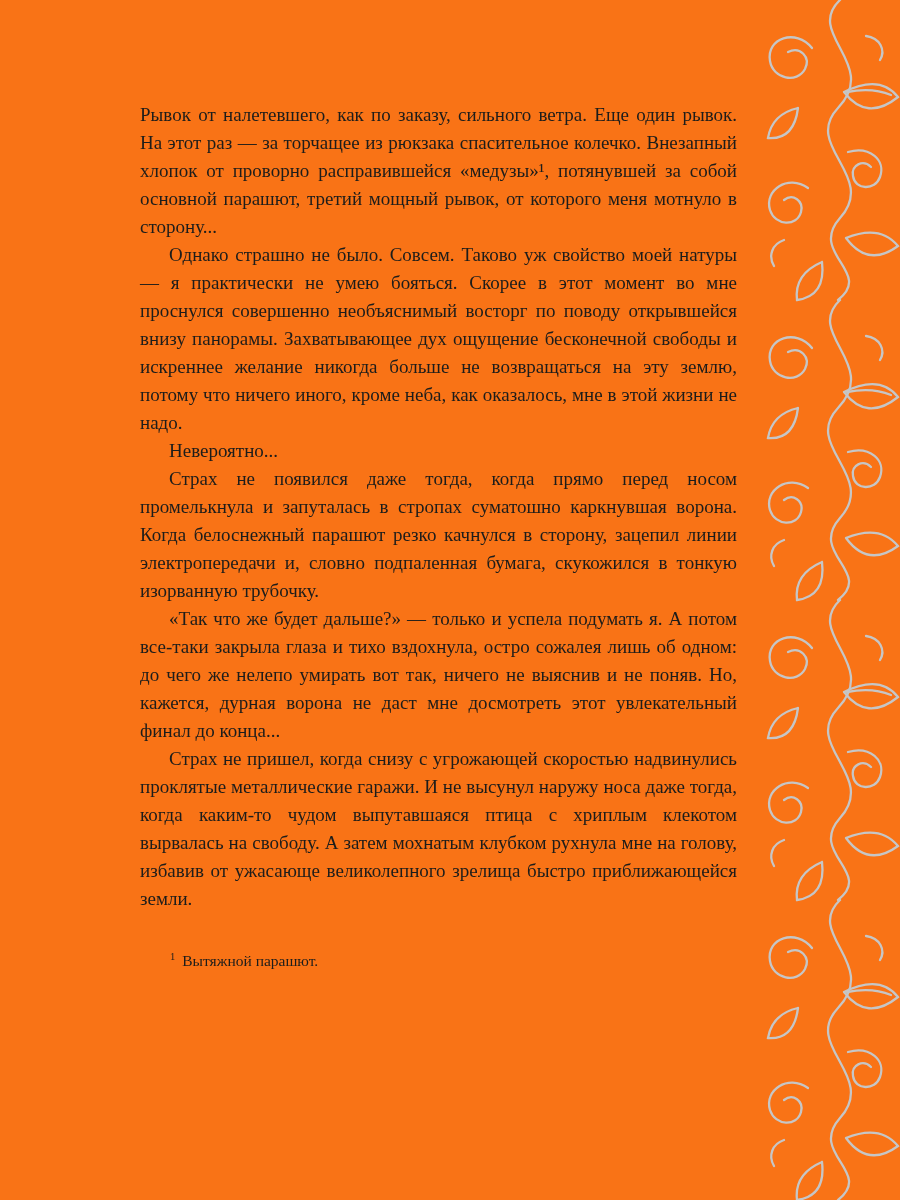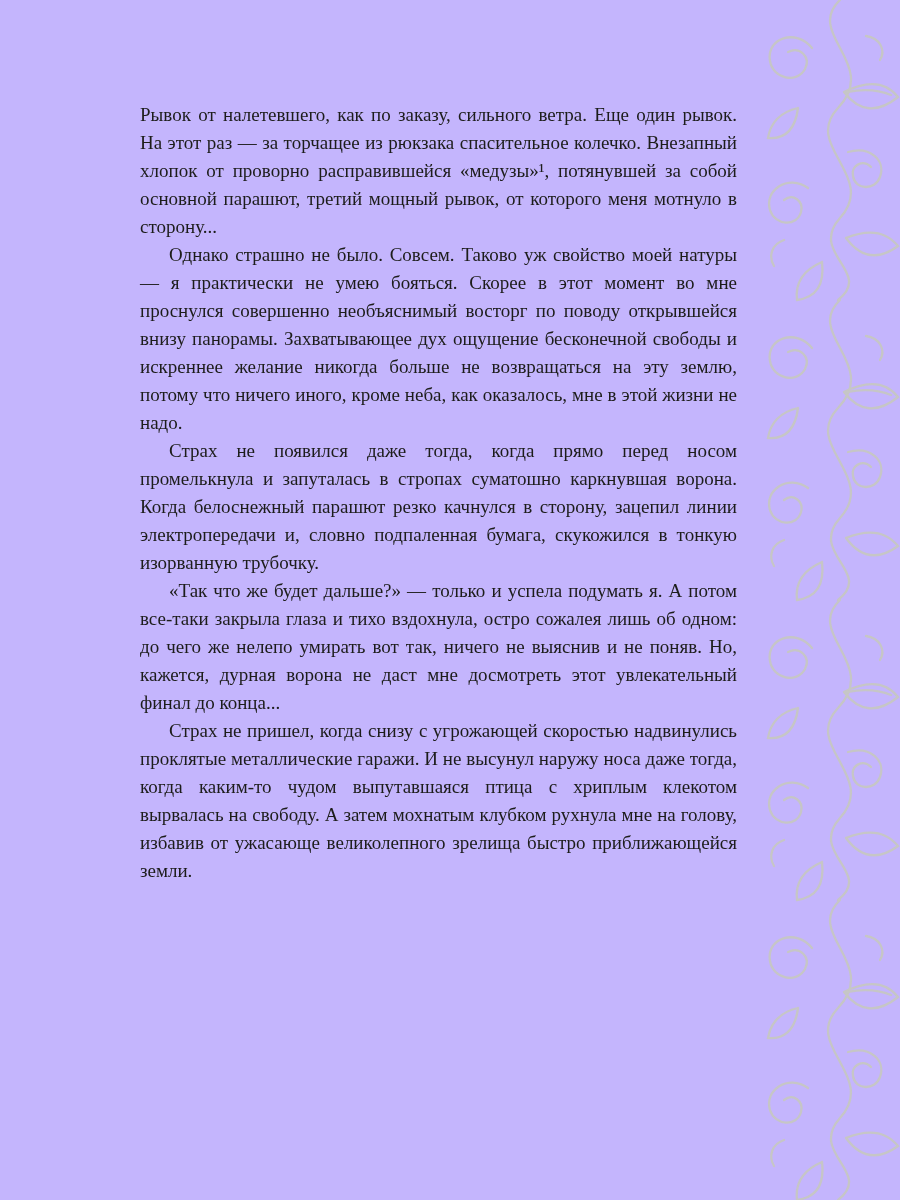--- a/index.html
+++ b/index.html
@@ -4,21 +4,21 @@
 <style>
   * { margin: 0; padding: 0; box-sizing: border-box; }
   html, body { width: 900px; height: 1200px; }
   body {
     background: #ffffff;
     font-family: "Liberation Serif", "DejaVu Serif", serif;
     color: #1d1d1b;
     position: relative;
     overflow: hidden;
   }
-  .page { position: absolute; inset: 0; background: #c4b5fd; }
+  .page { position: absolute; inset: 0; background: #f97316; }
 
   .text-block {
     position: absolute;
     left: 140px;
     top: 101px;
     width: 597px;
     font-size: 19px;
     line-height: 28px;
     text-align: justify;
     -webkit-hyphens: auto;
@@ -51,24 +51,28 @@
   .ornament svg { display: block; width: 150px; height: 1200px; }
 </style>
 </head>
 <body>
 
 <div class="page">
 
   <div class="text-block" lang="ru">
     <p>Рывок от налетевшего, как по заказу, сильного ветра. Еще один рывок. На этот раз — за торчащее из рюкзака спасительное колечко. Внезапный хлопок от проворно расправившейся «медузы»¹, потянувшей за собой основной парашют, третий мощный рывок, от которого меня мотнуло в сторону...</p>
     <p class="indent">Однако страшно не было. Совсем. Таково уж свойство моей натуры — я практически не умею бояться. Скорее в этот момент во мне проснулся совершенно необъяснимый восторг по поводу открывшейся внизу панорамы. Захватывающее дух ощущение бесконечной свободы и искреннее желание никогда больше не возвращаться на эту землю, потому что ничего иного, кроме неба, как оказалось, мне в этой жизни не надо.</p>
+    <p class="indent">Невероятно...</p>
     <p class="indent">Страх не появился даже тогда, когда прямо перед носом промелькнула и запуталась в стропах суматошно каркнувшая ворона. Когда белоснежный парашют резко качнулся в сторону, зацепил линии электропередачи и, словно подпаленная бумага, скукожился в тонкую изорванную трубочку.</p>
     <p class="indent">«Так что же будет дальше?» — только и успела подумать я. А потом все-таки закрыла глаза и тихо вздохнула, остро сожалея лишь об одном: до чего же нелепо умирать вот так, ничего не выяснив и не поняв. Но, кажется, дурная ворона не даст мне досмотреть этот увлекательный финал до конца...</p>
     <p class="indent">Страх не пришел, когда снизу с угрожающей скоростью надвинулись проклятые металлические гаражи. И не высунул наружу носа даже тогда, когда каким-то чудом выпутавшаяся птица с хриплым клекотом вырвалась на свободу. А затем мохнатым клубком рухнула мне на голову, избавив от ужасающе великолепного зрелища быстро приближающейся земли.</p>
 
+    <div class="footnote">
+      <sup>1</sup><span>Вытяжной парашют.</span>
+    </div>
   </div>
 
   <div class="ornament">
     <svg viewBox="0 0 150 1200" xmlns="http://www.w3.org/2000/svg">
       <defs>
         <g id="vine" fill="none" stroke="#c6c6c6" stroke-width="2.3" stroke-linecap="round">
 
           <path d="M90,0 C54,34 130,64 88,108 C52,146 128,176 90,218 C58,254 124,272 88,300"></path>
 
           <path d="M62,48 c-16,-20 -46,-10 -42,13 c3,18 27,23 35,8 c6,-12 -5,-23 -17,-17"></path>

